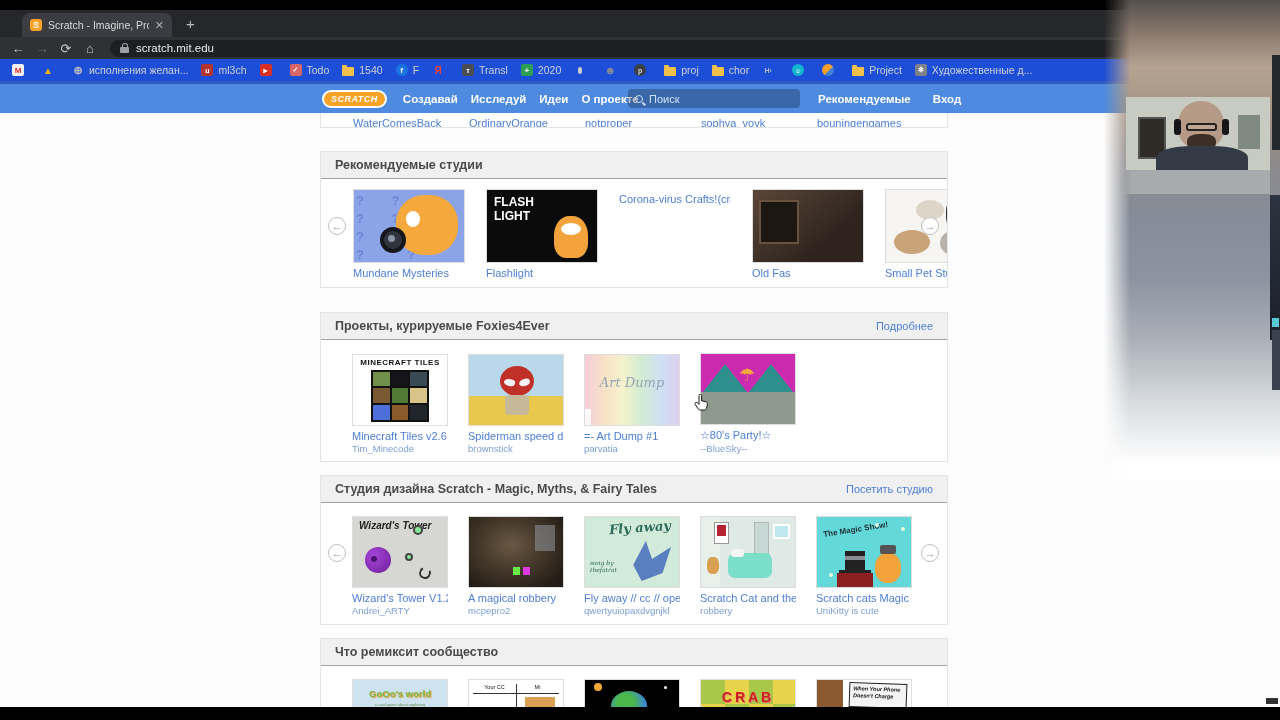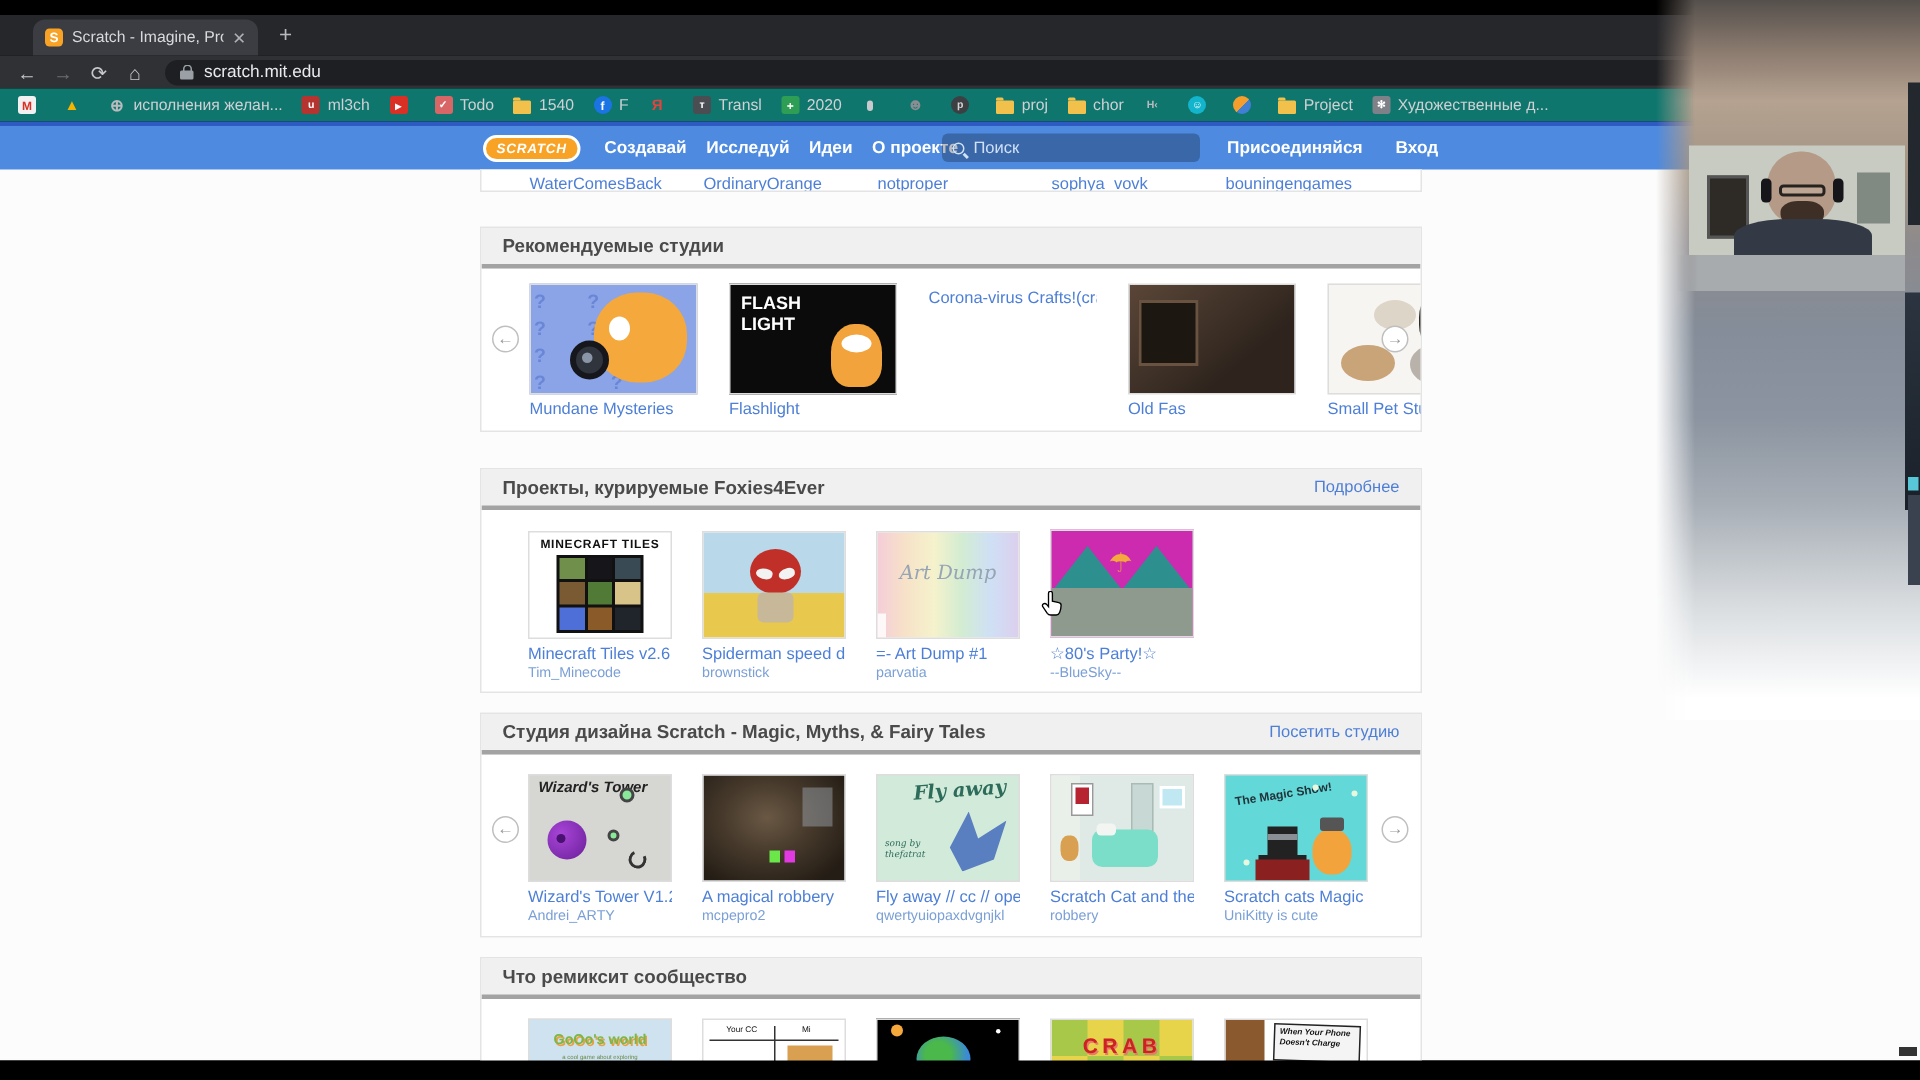--- a/index.html
+++ b/index.html
@@ -25,21 +25,21 @@
              display:flex; align-items:center; padding:0 10px; gap:7px; }
   .lockwrap { position:relative; width:9px; height:10px; flex:none; }
   .lock-body { position:absolute; left:0; bottom:0; width:9px; height:6px; background:#9aa0a6; border-radius:1px; }
   .lock-arc { position:absolute; left:1.5px; top:0; width:6px; height:5px; border:1.5px solid #9aa0a6;
               border-bottom:none; border-radius:4px 4px 0 0; }
   .url { color:#e8eaed; font-size:11.5px; flex:1; }
   .omni-right { display:flex; gap:14px; align-items:center; margin-right:2px; }
   .key-ic svg { display:block; }
   .star-ic { color:#c7c8ca; font-size:12px; }
 
-  .bookmarks { position:absolute; left:0; top:59px; width:1280px; height:22px; background:#0f766e;
+  .bookmarks { position:absolute; left:0; top:59px; width:1280px; height:22px; background:#1d4ed8;
                display:flex; align-items:center; gap:13px; padding:0 12px; overflow:hidden; }
   .bm { display:flex; align-items:center; gap:5px; flex:none; }
   .bm-label { color:#cfd1d4; font-size:10.5px; white-space:nowrap; }
   .ic { width:12px; height:12px; border-radius:2px; display:flex; align-items:center; justify-content:center;
         font-size:8px; font-weight:bold; color:#fff; flex:none; }
   .ic-gmail   { background:#f1f1f1; color:#d93025; } .ic-gmail::after{content:"M";}
   .ic-drive   { background:transparent; color:#f4b400; font-size:10px; } .ic-drive::after{content:"▲";}
   .ic-globe   { background:transparent; color:#b9bbbe; font-size:11px; } .ic-globe::after{content:"⊕";}
   .ic-reddoc  { background:#b5342f; } .ic-reddoc::after{content:"u"; font-size:7px;}
   .ic-redcam  { background:#d93025; } .ic-redcam::after{content:"▸";}
@@ -80,21 +80,21 @@
   .ssearch input::placeholder { color:#cfe0f8; }
   .sright { position:absolute; right:0; left:818px; top:0; height:29px; display:flex; align-items:center; gap:22px; }
   .sright a { color:#fff; font-size:11.5px; font-weight:bold; text-decoration:none; white-space:nowrap; }
 
   
   .box { position:absolute; left:320px; width:628px; background:#fff; border:1px solid #e4e4e4; overflow:hidden; }
   .box-topcut { top:113px; height:15px; border-top:none; }
   .authorrow { position:relative; height:100%; }
   .authorrow a { position:absolute; top:4px; font-size:11px; color:#4d7fd6; text-decoration:none; }
 
-  .sec-head { height:27px; background:#f0f0f0; border-bottom:3px solid #a3a3a3; display:flex; align-items:center;
+  .sec-head { height:27px; background:#f0f0f0; border-bottom:1px solid #a3a3a3; display:flex; align-items:center;
               justify-content:space-between; padding:0 14px; }
   .sec-title { font-size:12.5px; font-weight:bold; color:#4a4a4a; }
   .sec-link { font-size:11px; color:#4d7fd6; text-decoration:none; }
 
   .row { position:relative; display:flex; align-items:flex-start; }
   .row-studios { padding:10px 0 0 32px; }
   .row-projects { padding:13px 0 0 31px;align-items:center; }
   .item-s { width:112px; margin-right:21px; flex:none; }
   .item-p { width:96px; margin-right:20px; flex:none; }
   .thumb { position:relative; overflow:hidden; border:1px solid #ddd; }
@@ -403,21 +403,21 @@
       <a href="#">Создавай</a>
       <a href="#">Исследуй</a>
       <a href="#">Идеи</a>
       <a href="#">О проекте</a>
     </nav>
     <div class="ssearch">
       <span class="mag"></span>
       <input type="text" placeholder="Поиск" style="">
     </div>
     <div class="sright">
-      <a href="#">Присоединяйся</a>
+      <a href="#">Рекомендуемые</a>
       <a href="#">Вход</a>
     </div>
   </div>
 
   <div class="box box-topcut">
     <div class="authorrow">
       <a href="#" style="left:32px">WaterComesBack</a>
       <a href="#" style="left:148px">OrdinaryOrange</a>
       <a href="#" style="left:264px">notproper</a>
       <a href="#" style="left:380px">sophya_vovk</a>

